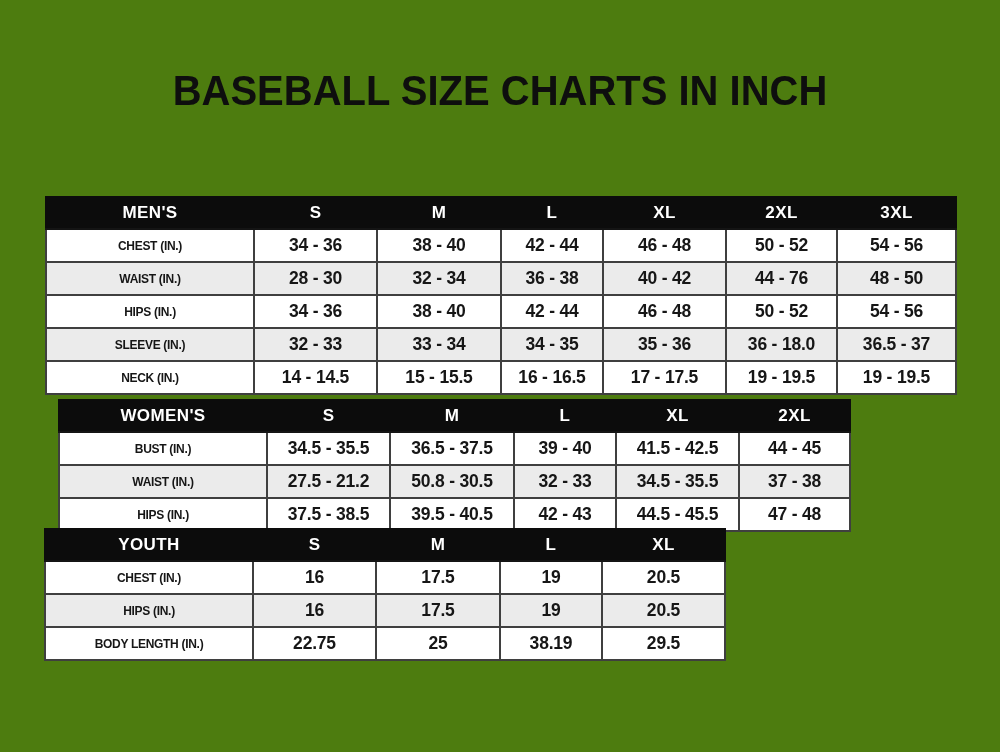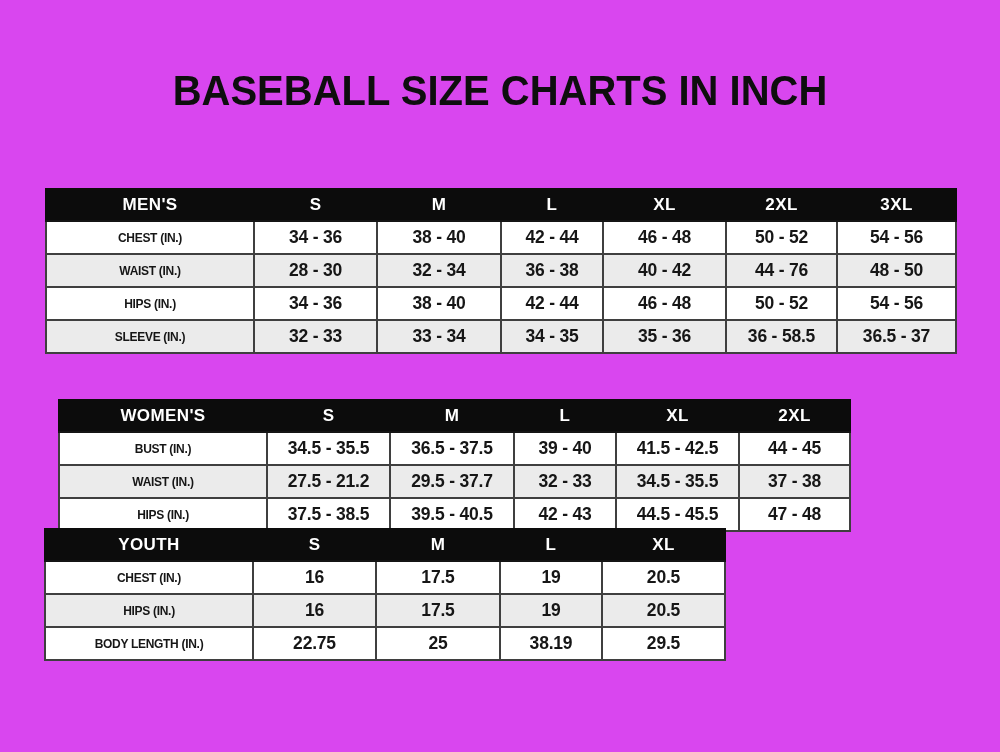--- a/index.html
+++ b/index.html
@@ -5,21 +5,21 @@
   html, body {
     margin: 0;
     padding: 0;
     background: #ffffff;
     font-family: "Liberation Sans", sans-serif;
   }
   .page {
     position: relative;
     width: 1000px;
     height: 752px;
-    background: #d946ef;
+    background: #4d7c0f;
     overflow: hidden;
   }
   .page-title {
     position: absolute;
     top: 66px;
     left: 0;
     width: 100%;
     text-align: center;
     font-size: 43px;
     font-weight: bold;
@@ -59,21 +59,21 @@
     height: 31px;
     font-size: 17.5px;
     letter-spacing: -0.2px;
   }
   table.size-table tbody td.label-col {
     font-size: 12px;
     letter-spacing: -0.3px;
   }
   table.size-table tbody tr:nth-child(odd)  { background: #ffffff; }
   table.size-table tbody tr:nth-child(even) { background: #ebebeb; }
-  #table-mens   { left: 45px; top: 188px; width: 910px; }
+  #table-mens   { left: 45px; top: 196px; width: 910px; }
   #table-womens { left: 58px; top: 399px; width: 791px; }
   #table-youth  { left: 44px; top: 528px; width: 680px; }
 </style>
 </head>
 <body>
 
 <div class="page">
   <div class="page-title">BASEBALL SIZE CHARTS IN INCH</div>
 
   <table class="size-table" id="table-mens">
@@ -124,22 +124,31 @@
           <td>46 - 48</td>
           <td>50 - 52</td>
           <td>54 - 56</td>
         </tr>
         <tr>
           <td class="label-col">SLEEVE (IN.)</td>
           <td>32 - 33</td>
           <td>33 - 34</td>
           <td>34 - 35</td>
           <td>35 - 36</td>
-          <td>36 - 58.5</td>
+          <td>36 - 18.0</td>
           <td>36.5 - 37</td>
+        </tr>
+        <tr>
+          <td class="label-col">NECK (IN.)</td>
+          <td>14 - 14.5</td>
+          <td>15 - 15.5</td>
+          <td>16 - 16.5</td>
+          <td>17 - 17.5</td>
+          <td>19 - 19.5</td>
+          <td>19 - 19.5</td>
         </tr>
       </tbody>
     </table>
 
   <table class="size-table" id="table-womens">
       <colgroup>
         <col style="width: 208px;">
         <col style="width: 123px;">
         <col style="width: 124px;">
         <col style="width: 102px;">
@@ -161,21 +170,21 @@
           <td class="label-col">BUST (IN.)</td>
           <td>34.5 - 35.5</td>
           <td>36.5 - 37.5</td>
           <td>39 - 40</td>
           <td>41.5 - 42.5</td>
           <td>44 - 45</td>
         </tr>
         <tr>
           <td class="label-col">WAIST (IN.)</td>
           <td>27.5 - 21.2</td>
-          <td>29.5 - 37.7</td>
+          <td>50.8 - 30.5</td>
           <td>32 - 33</td>
           <td>34.5 - 35.5</td>
           <td>37 - 38</td>
         </tr>
         <tr>
           <td class="label-col">HIPS (IN.)</td>
           <td>37.5 - 38.5</td>
           <td>39.5 - 40.5</td>
           <td>42 - 43</td>
           <td>44.5 - 45.5</td>

